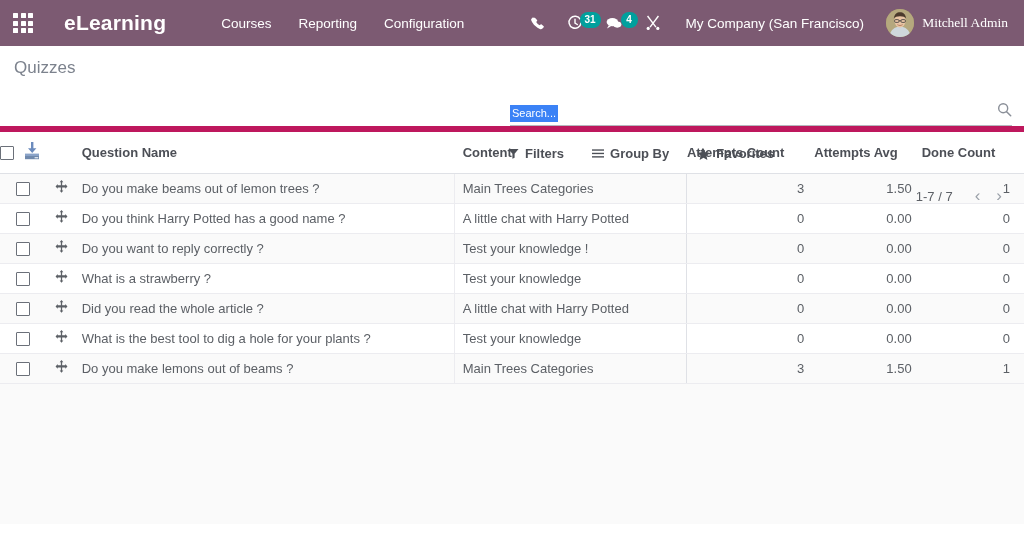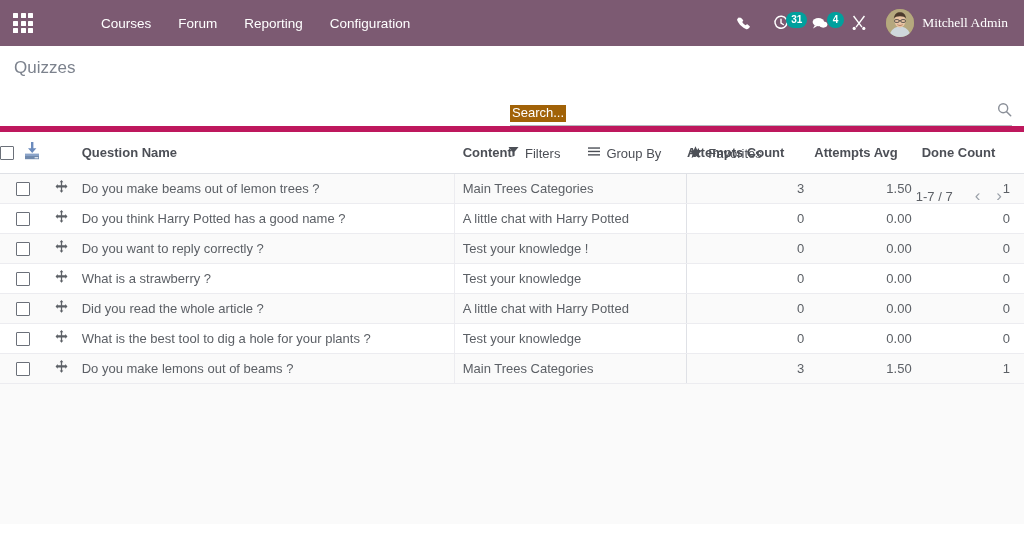--- a/index.html
+++ b/index.html
@@ -132,46 +132,47 @@
   .searchview {
     position: absolute;
     left: 510px; top: 56px;
     width: 502px;
     border-bottom: 1px solid #b5b8bd;
     display: flex;
     align-items: flex-end;
     padding-bottom: 3px;
   }
   .search-text {
-    font-size: 13px;
-    color: #ffffff;
-    background: #a16207;
+    font-size: 11px;
+    color: #ffffff;
+    background: #3b82f6;
     padding: 1px 2px 2px 2px;
     line-height: 14px;
   }
   .search-icon {
     margin-left: auto;
     color: #8a8f98;
     padding-bottom: 1px;
   }
 
   .cp-buttons {
     position: absolute;
     left: 508px; top: 98px;
     display: flex;
     align-items: center;
     gap: 0px;
     font-size: 13px;
     color: #4c4f56;
   }
   .cp-buttons .cpb {
-    display: flex; align-items: flex-start; gap: 6px;
+    display: flex; align-items: center; gap: 6px;
     padding: 2px 14px 2px 0;
     cursor: pointer;
     white-space: nowrap;
+    font-weight: bold;
   }
   .cp-buttons .cpb:not(:first-child) { padding-left: 14px; }
 
   .pager {
     position: absolute;
     right: 14px; top: 98px;
     display: flex; align-items: flex-end; gap: 0px;
     font-size: 13px;
     color: #5c6066;
     margin-top: 44px;
@@ -257,24 +258,24 @@
         <i></i>
         <i></i>
         <i></i>
         <i></i>
         <i></i>
         <i></i>
         <i></i>
     </span>
   </div>
 
+  <div class="brand">eLearning</div>
 
   <nav class="nav-menu">
     <a>Courses</a>
-    <a>Forum</a>
     <a>Reporting</a>
     <a>Configuration</a>
   </nav>
 
   <div class="nav-right">
 
     <div class="nav-icon-wrap">
       <svg width="15" height="15" viewBox="0 0 16 16">
         <path fill="#ffffff" d="M3.2 1.2 1.6 2.9c-.5.5-.5 1.3-.2 2 .9 2.2 2.3 4.1 4 5.6 1.6 1.6 3.5 2.8 5.6 3.6.7.3 1.5.1 2-.4l1.6-1.6c.3-.3.3-.8 0-1.1l-2.2-2c-.3-.3-.8-.3-1.1 0l-1 .9c-1.5-.8-2.8-2-3.7-3.5l.9-1c.3-.3.3-.8 0-1.1l-2-2.2c-.3-.3-.9-.3-1.3.1z"></path>
       </svg>
@@ -299,20 +300,21 @@
 
     <div class="nav-icon-wrap">
       <svg width="16" height="16" viewBox="0 0 16 16">
         <path fill="#ffffff" d="M2 1.4 3.1.6l8.4 11.2-1.1.8z"></path>
         <path fill="#ffffff" d="M12.9.6 14 1.4 5.6 12.6l-1.1-.8z"></path>
         <circle cx="3.2" cy="13.4" r="1.6" fill="#ffffff"></circle>
         <circle cx="12.8" cy="13.4" r="1.6" fill="#ffffff"></circle>
       </svg>
     </div>
 
+    <div class="company-name">My Company (San Francisco)</div>
 
     <div class="user-block">
       <span class="avatar">
         <svg width="28" height="28" viewBox="0 0 28 28">
           <rect width="28" height="28" fill="#b5a87e"></rect>
           <circle cx="14" cy="7" r="1.5" fill="#caba8c"></circle>
           <path d="M3 28c1.5-7 5.5-10.5 11-10.5S23.5 21 25 28z" fill="#cfd7dc"></path>
           <ellipse cx="14" cy="12" rx="5.6" ry="6.4" fill="#e8c4a4"></ellipse>
           <path d="M7.8 9.6c.6-4.6 3.2-6.4 6.2-6.4s5.6 1.8 6.2 6.4c-1-1.6-3.2-2.4-6.2-2.4S8.8 8 7.8 9.6z" fill="#4b3a2c"></path>
           <rect x="8.6" y="10.6" width="4.4" height="2.8" rx="1.1" fill="none" stroke="#3a3a3a" stroke-width="0.8"></rect>

